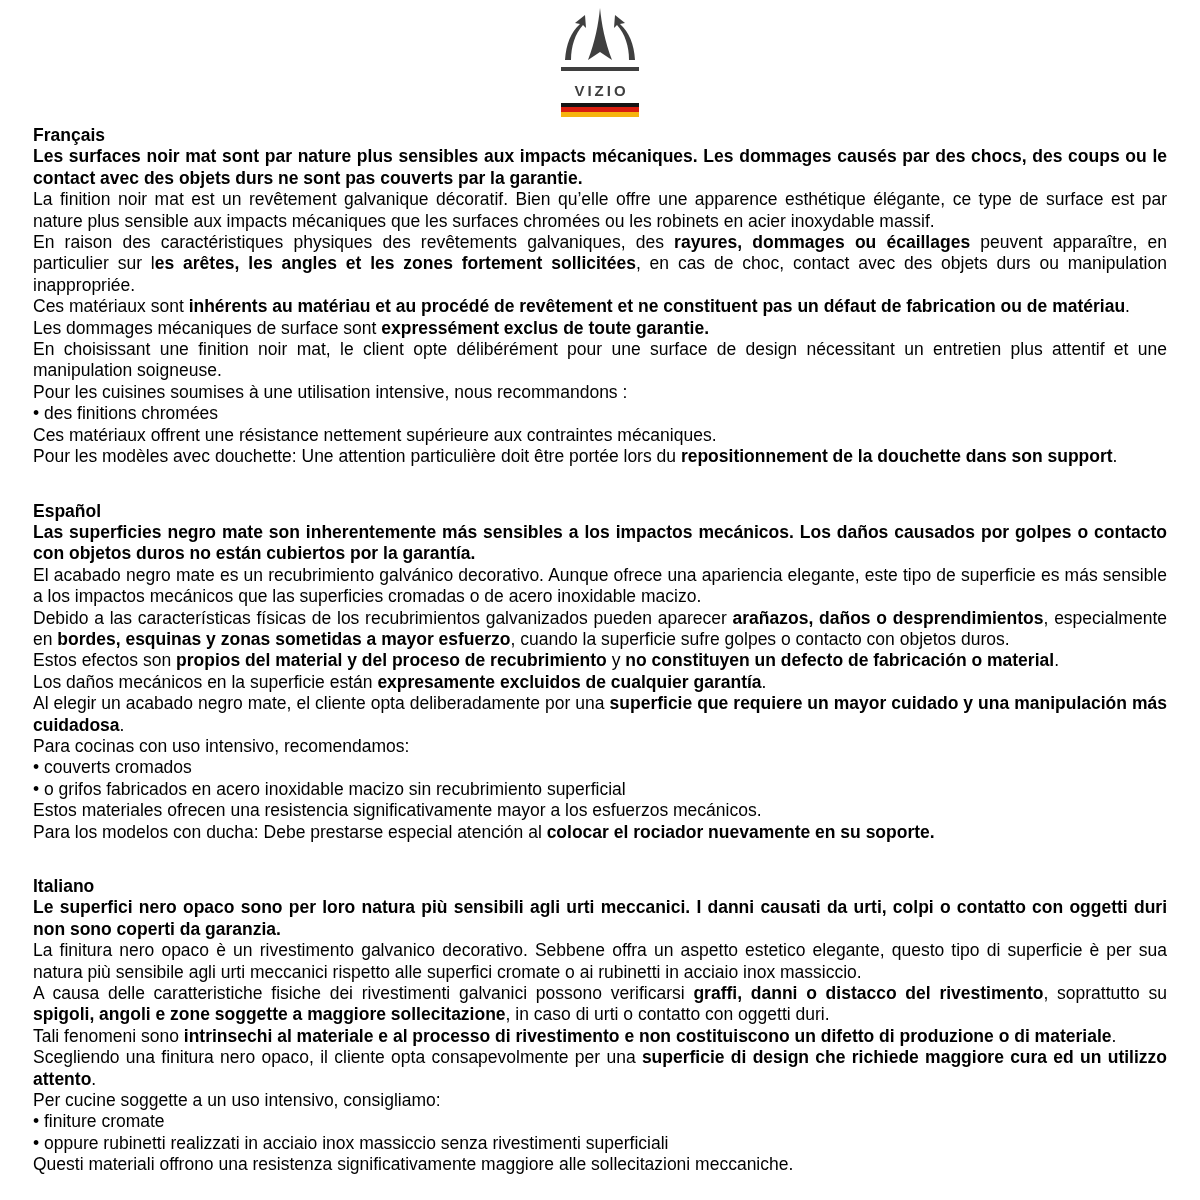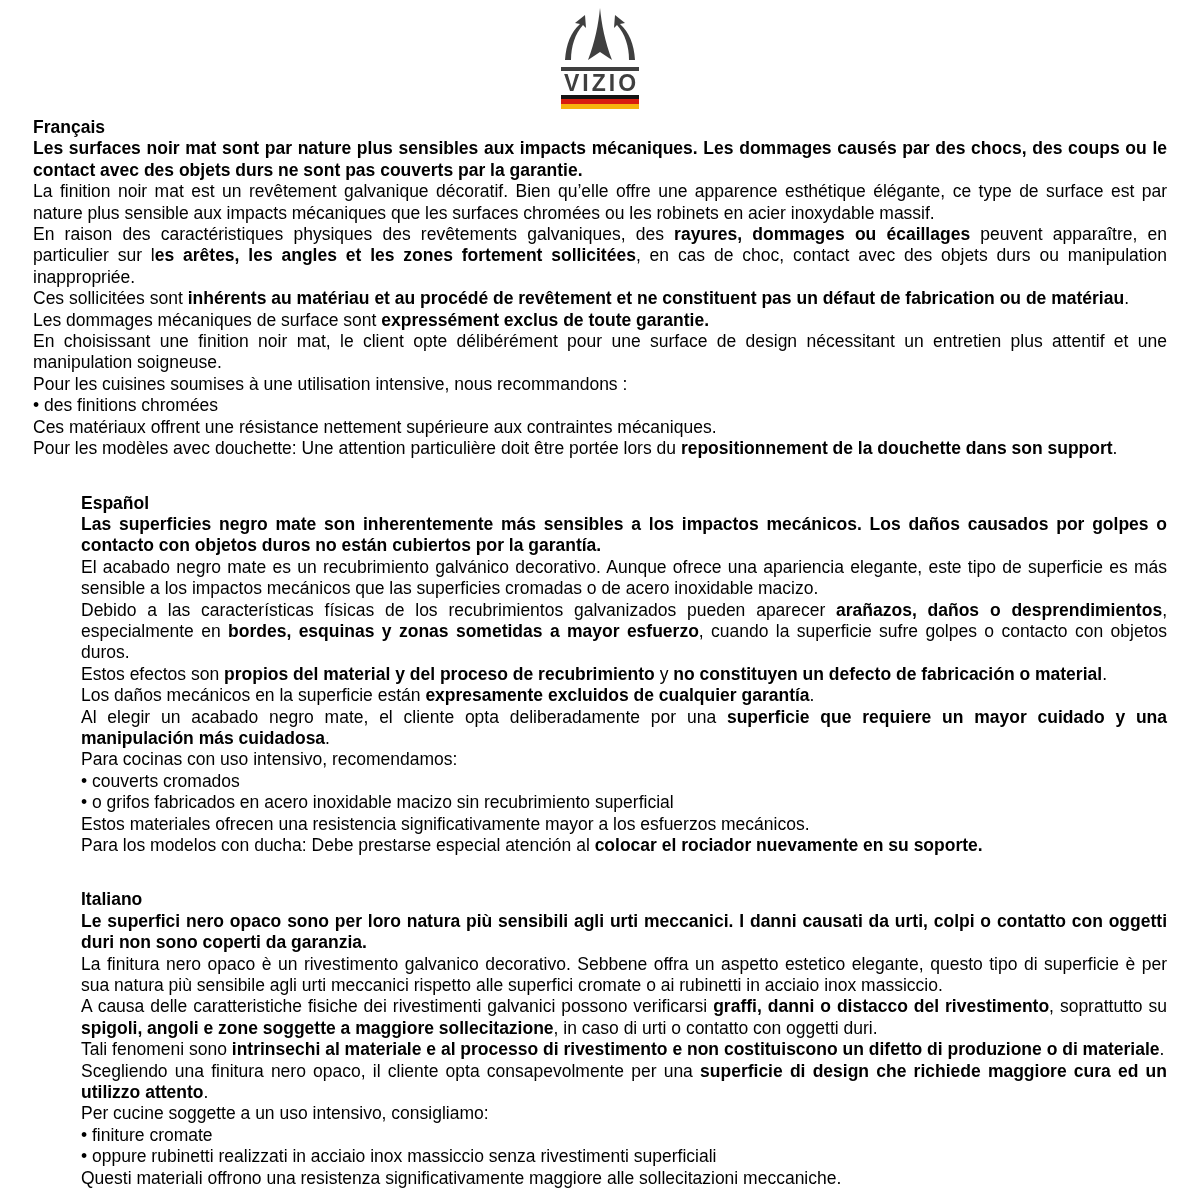--- a/index.html
+++ b/index.html
@@ -33,41 +33,41 @@
   }
   .logo svg { display: block; }
   .logo-bar {
     width: 78px;
     height: 4px;
     background: #3f3f3f;
     margin-top: 1px;
   }
   .logo-text {
     font-weight: bold;
-    font-size: 23px;
+    font-size: 15px;
     line-height: 24px;
     letter-spacing: 3px;
     color: #3f3f3f;
     text-indent: 3px; 
-    margin-top: 0px;
+    margin-top: 8px;
   }
   .flag {
     width: 78px;
     margin-top: 0px;
   }
   .flag div { height: 5px; }
   .flag .f-top { height: 4px; }
   
   .doc {
     font-size: 17.5px;
     line-height: 21.4px;
     text-align: justify;
   }
   .lang-section { margin-top: 8px; }
-  .lang-section + .lang-section { margin-top: 33px; margin-left: 48px; }
+  .lang-section + .lang-section { margin-top: 33px; }
   .lang-heading { font-weight: bold; }
   .para { margin: 0; }
   .bold { font-weight: bold; }
 </style>
 </head>
 <body>
 
 <div class="page">
 
   <div class="logo-wrap">
@@ -91,21 +91,21 @@
       </div>
     </div>
   </div>
 
   <div class="doc">
       <section class="lang-section">
         <div class="lang-heading">Français</div>
         <p class="para"><span class="bold">Les surfaces noir mat sont par nature plus sensibles aux impacts mécaniques. Les dommages causés par des chocs, des coups ou le contact avec des objets durs ne sont pas couverts par la garantie.</span></p>
         <p class="para"><span>La finition noir mat est un revêtement galvanique décoratif. Bien qu’elle offre une apparence esthétique élégante, ce type de surface est par nature plus sensible aux impacts mécaniques que les surfaces chromées ou les robinets en acier inoxydable massif.</span></p>
         <p class="para"><span>En raison des caractéristiques physiques des revêtements galvaniques, des </span><span class="bold">rayures, dommages ou écaillages</span><span> peuvent apparaître, en particulier sur l</span><span class="bold">es arêtes, les angles et les zones fortement sollicitées</span><span>, en cas de choc, contact avec des objets durs ou manipulation inappropriée.</span></p>
-        <p class="para"><span>Ces sollicitées sont </span><span class="bold">inhérents au matériau et au procédé de revêtement et ne constituent pas un défaut de fabrication ou de matériau</span><span>.</span></p>
+        <p class="para"><span>Ces matériaux sont </span><span class="bold">inhérents au matériau et au procédé de revêtement et ne constituent pas un défaut de fabrication ou de matériau</span><span>.</span></p>
         <p class="para"><span>Les dommages mécaniques de surface sont </span><span class="bold">expressément exclus de toute garantie.</span></p>
         <p class="para"><span>En choisissant une finition noir mat, le client opte délibérément pour une surface de design nécessitant un entretien plus attentif et une manipulation soigneuse.</span></p>
         <p class="para"><span>Pour les cuisines soumises à une utilisation intensive, nous recommandons :</span></p>
         <p class="para"><span>• des finitions chromées</span></p>
         <p class="para"><span>Ces matériaux offrent une résistance nettement supérieure aux contraintes mécaniques.</span></p>
         <p class="para"><span>Pour les modèles avec douchette: Une attention particulière doit être portée lors du </span><span class="bold">repositionnement de la douchette dans son support</span><span>.</span></p>
       </section>
       <section class="lang-section">
         <div class="lang-heading">Español</div>
         <p class="para"><span class="bold">Las superficies negro mate son inherentemente más sensibles a los impactos mecánicos. Los daños causados por golpes o contacto con objetos duros no están cubiertos por la garantía.</span></p>

